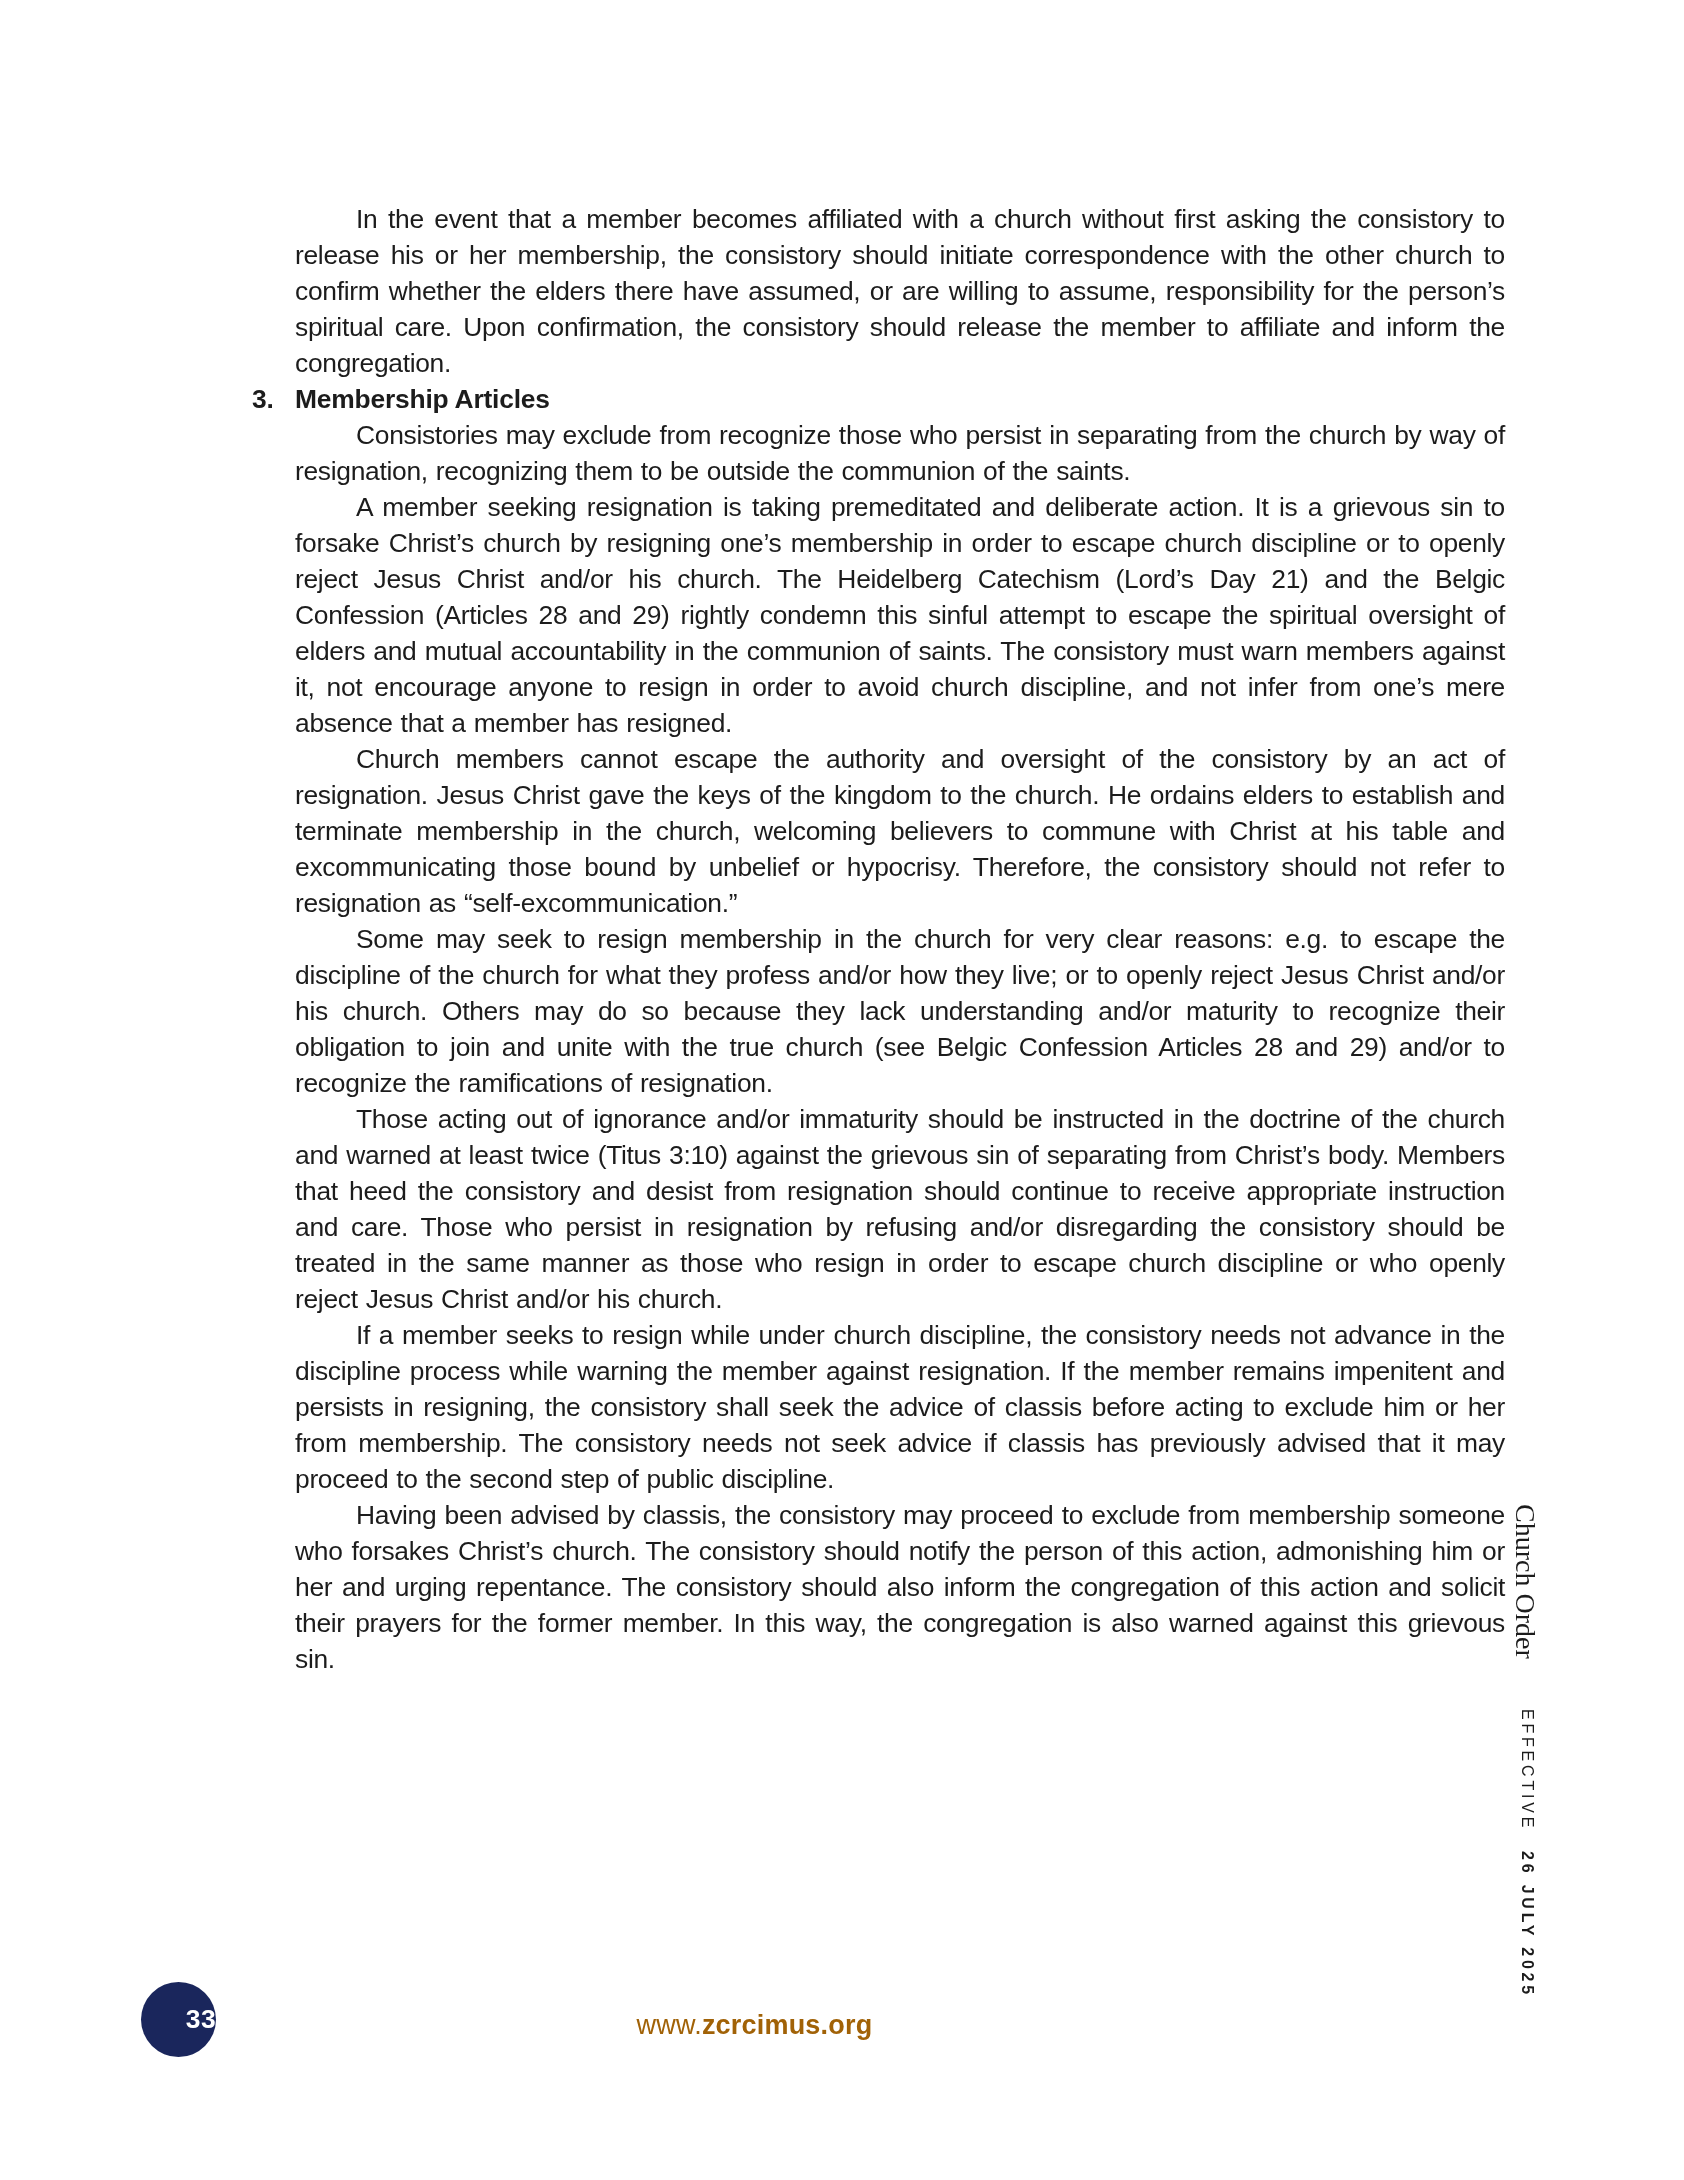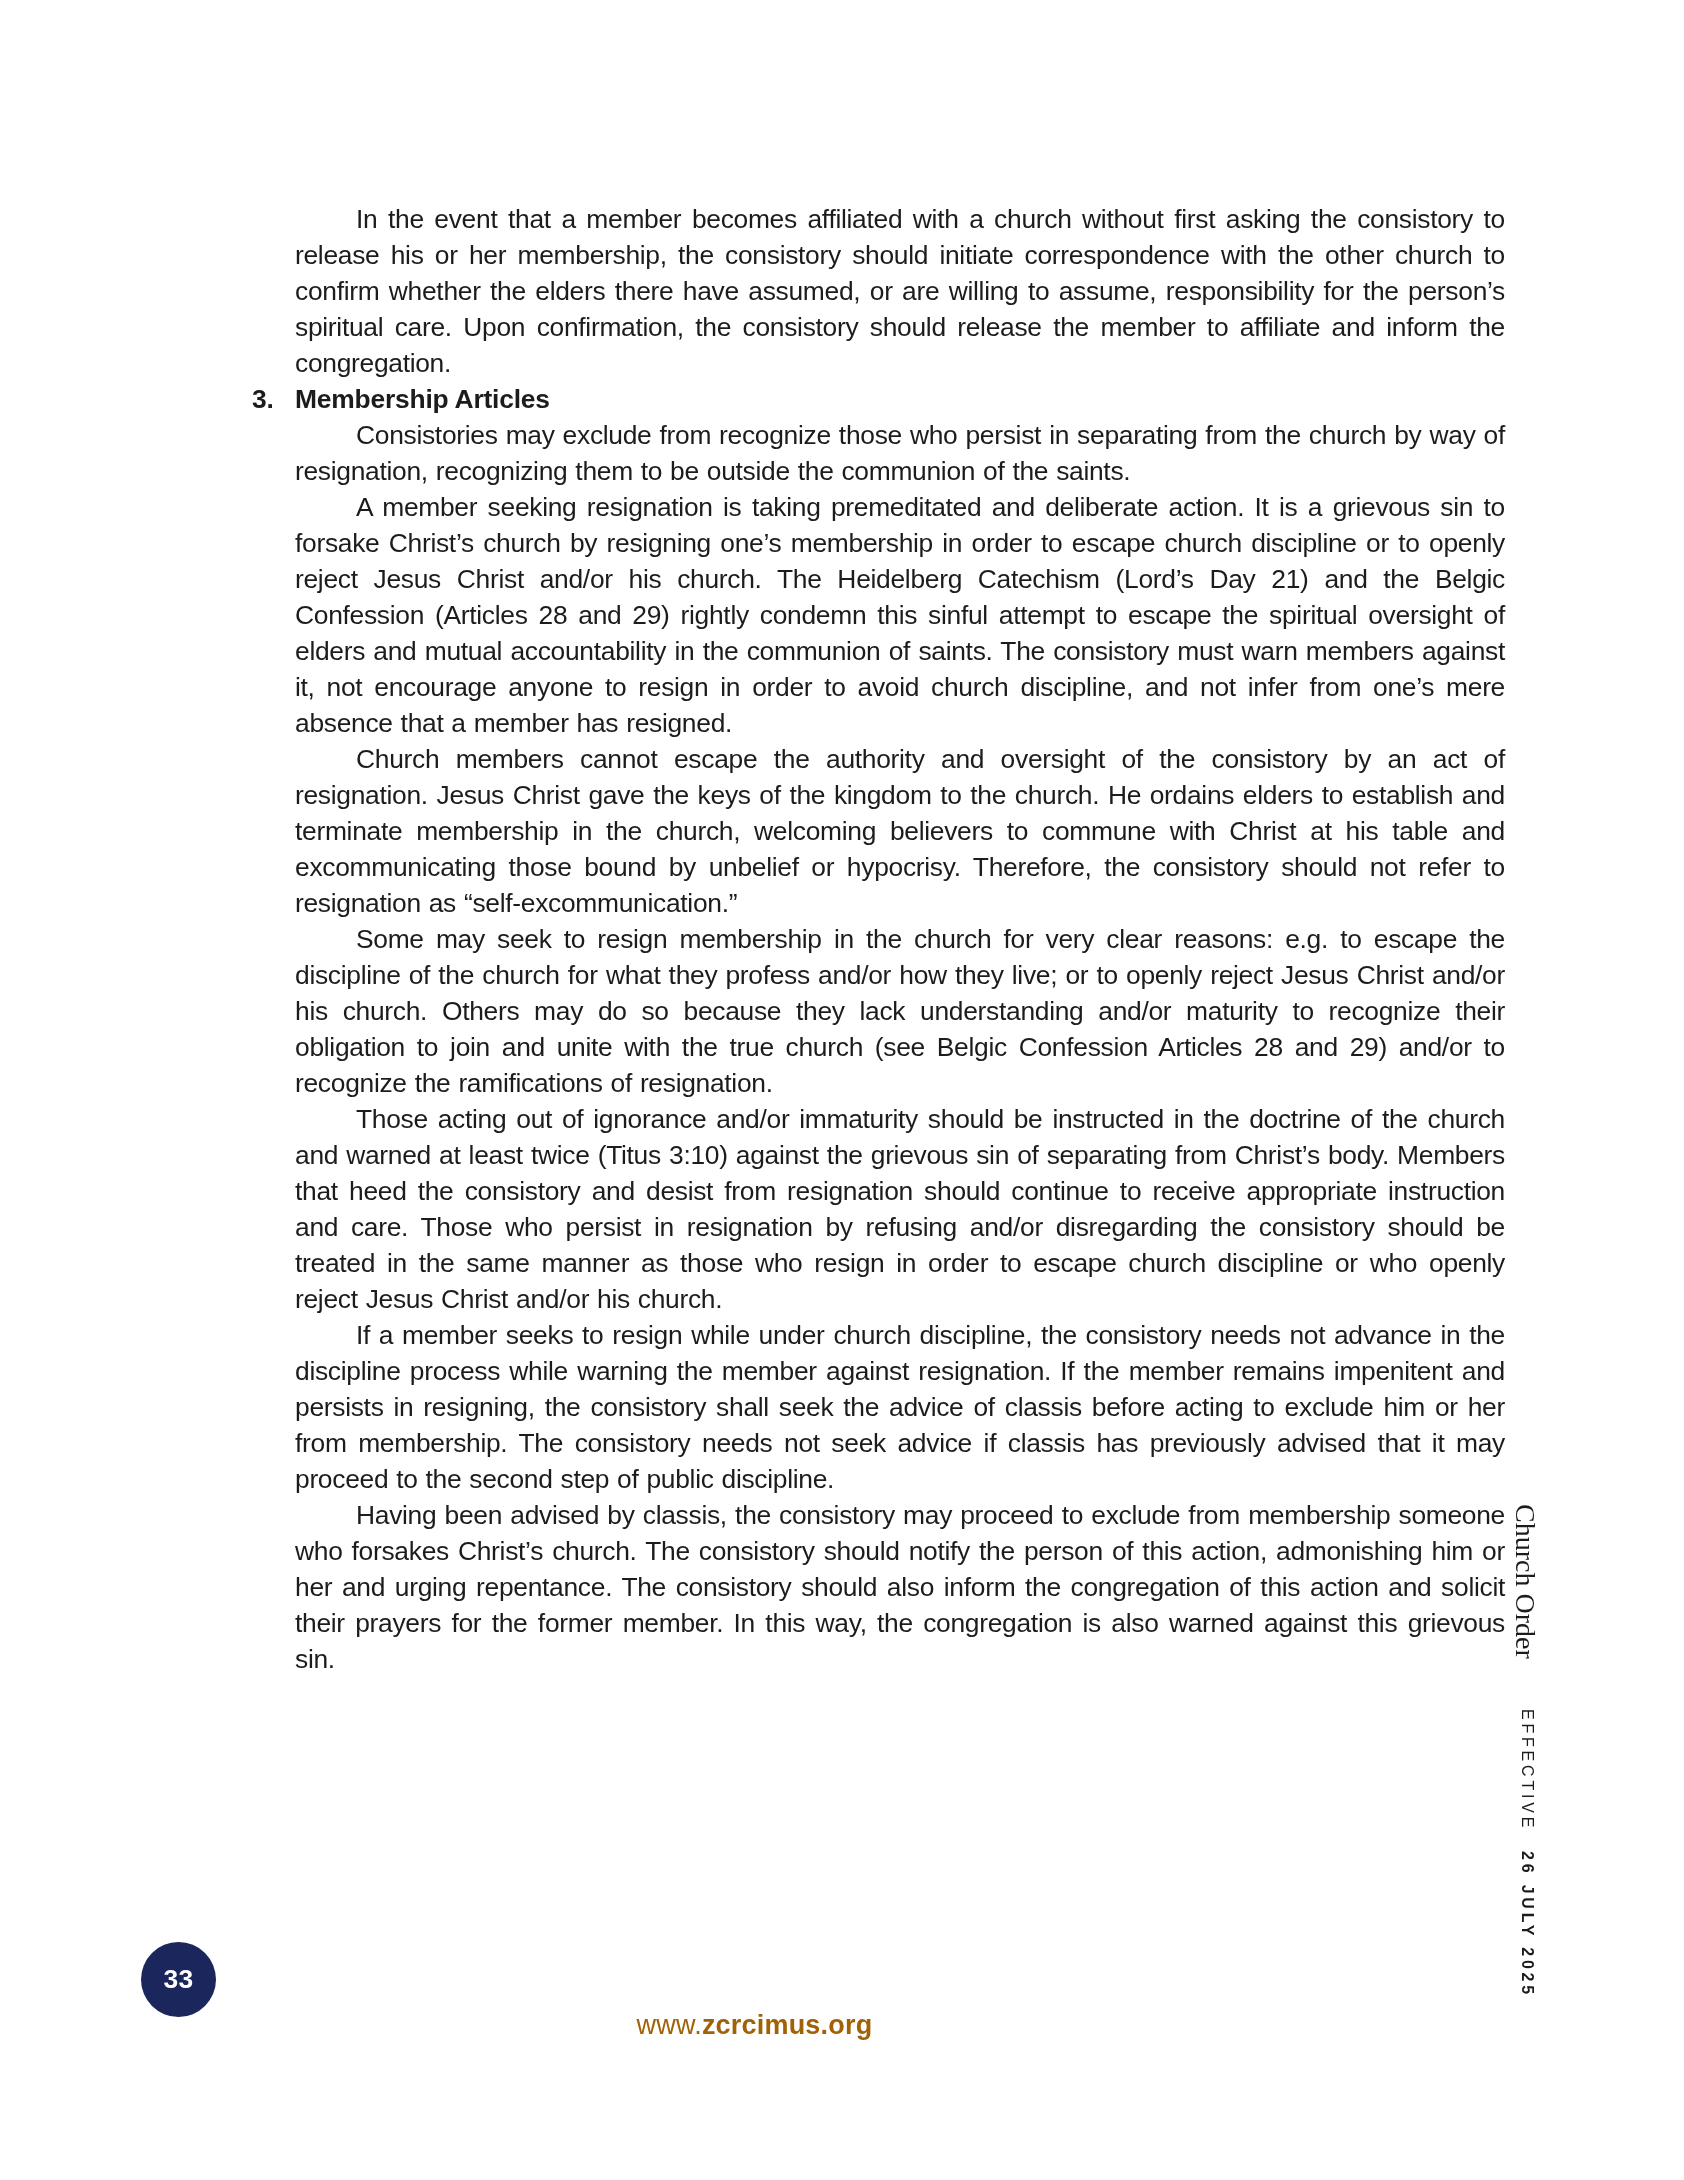--- a/index.html
+++ b/index.html
@@ -58,25 +58,25 @@
     font-size: 16px;
     letter-spacing: 3.8px;
     color: #1c1c1c;
     white-space: nowrap;
   }
   .side-effective .eff-label { font-weight: 400; }
   .side-effective .eff-date  { font-weight: 700; margin-top: 12px; }
   
   .page-badge {
     position: absolute;
-    left: 141px; top: 1942px;
+    left: 141px; top: 1982px;
     width: 75px; height: 75px;
     border-radius: 50%;
     background: var(--accent, #1a265c);
-    display: flex; align-items: center; justify-content: center;
+    display: flex; align-items: center; justify-content: flex-end;
     color: #ffffff;
     font-size: 26.4px;
     font-weight: bold;
     letter-spacing: 0.4px;
   }
   .website {
     position: absolute;
     left: 0; top: 2010px;
     width: 1509px;
     text-align: center;

